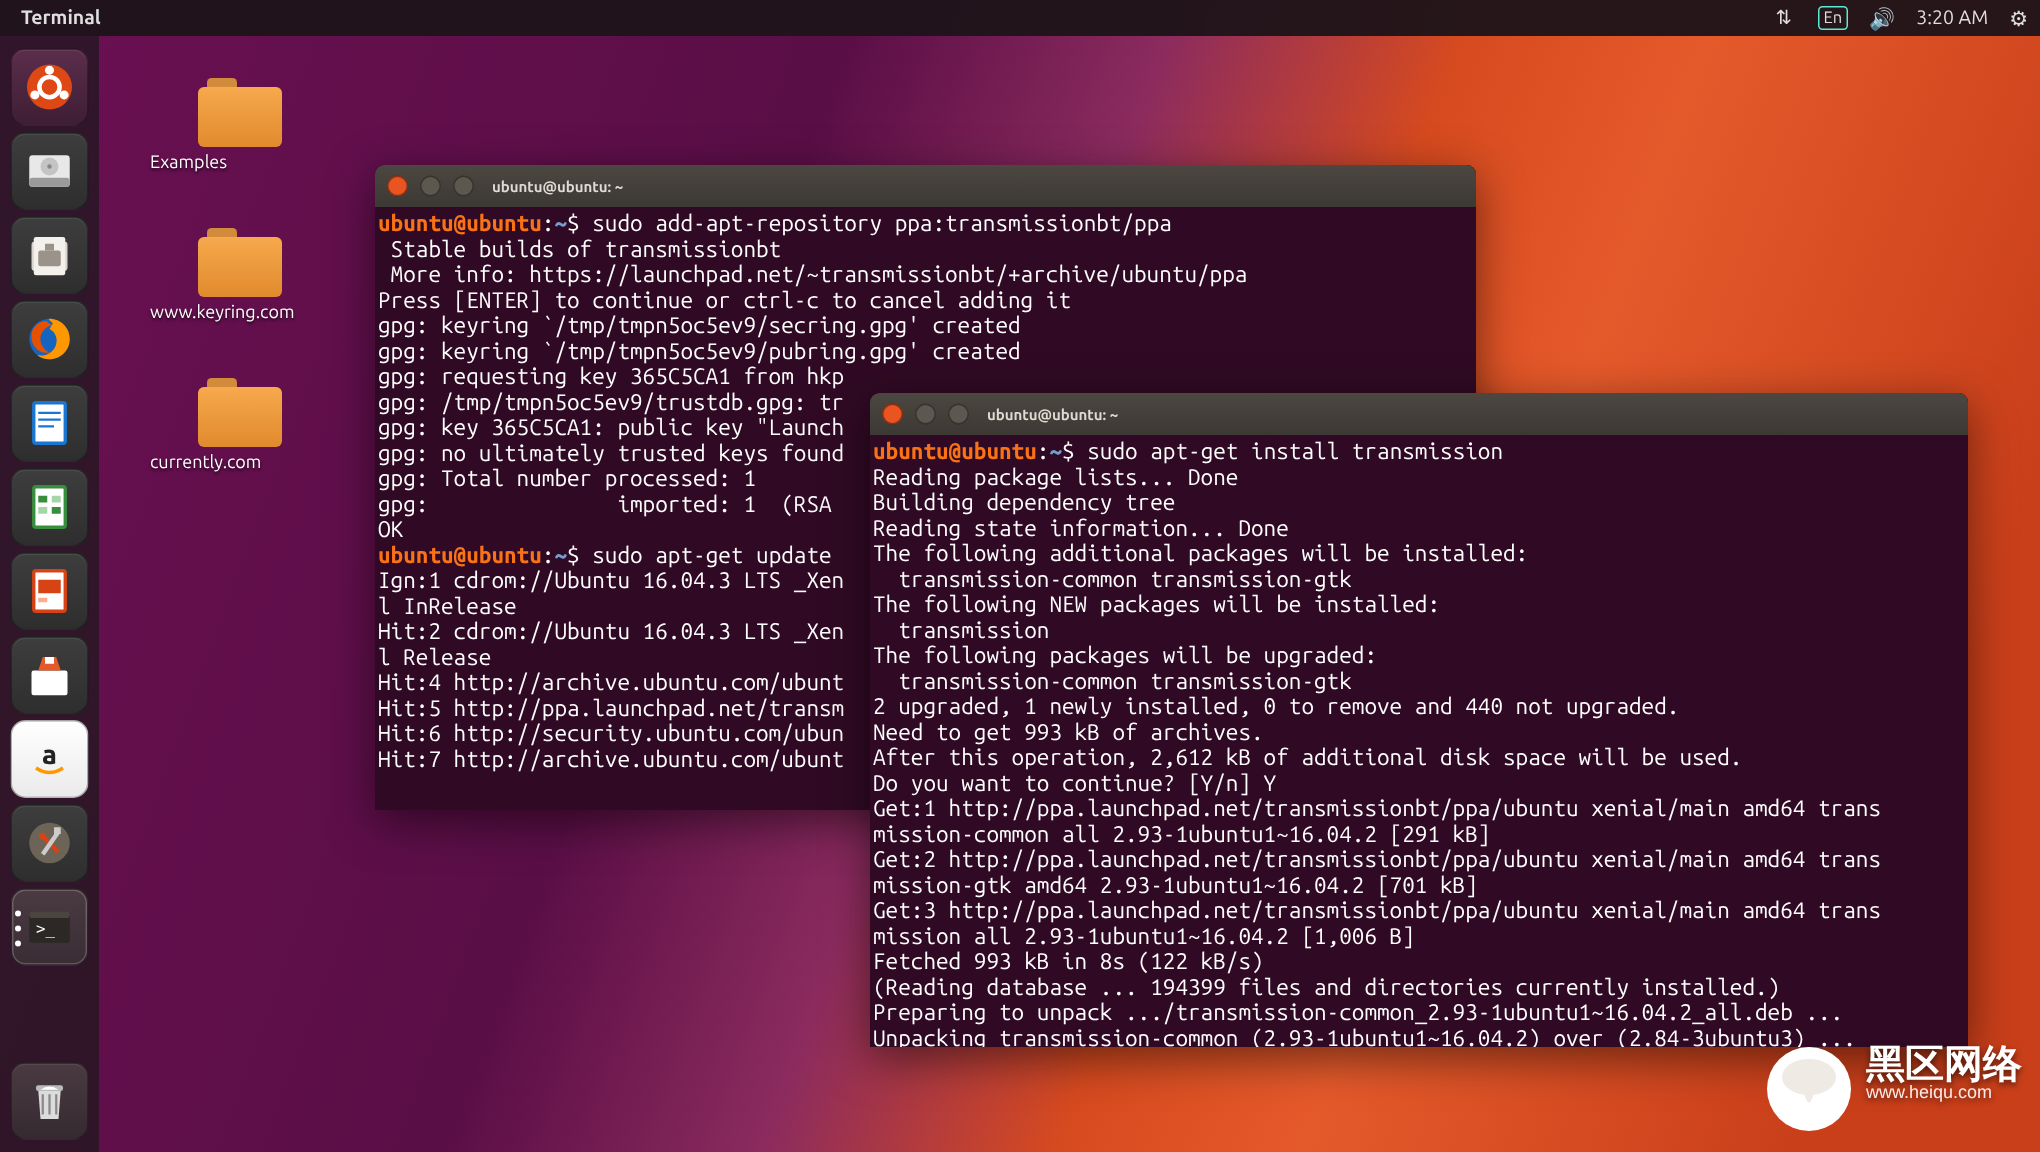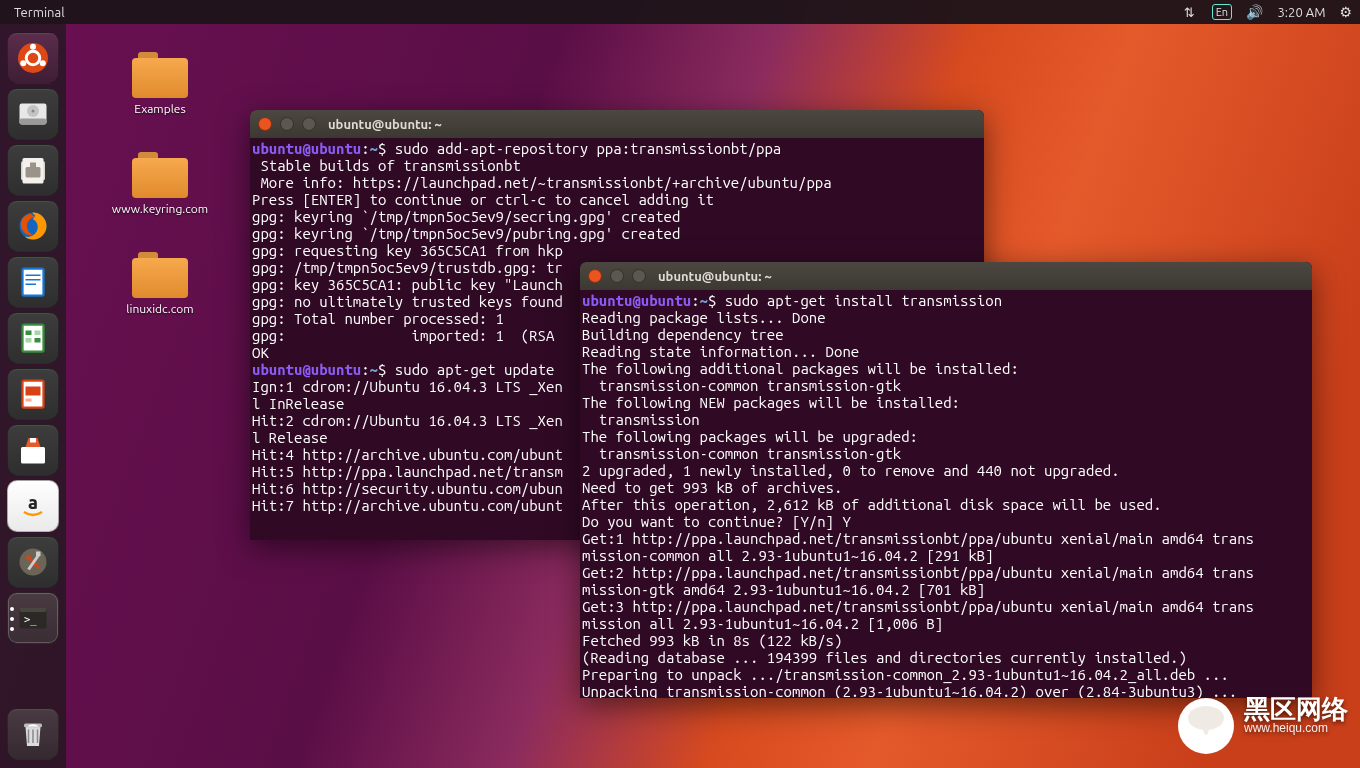--- a/index.html
+++ b/index.html
@@ -9,21 +9,21 @@
   overflow: hidden;
   position: relative;
   background: linear-gradient(110deg, #6a1052 0%, #5a0e46 35%, #8b2b5e 48%, #d64a1f 60%, #e55a2b 70%, #c93f1a 90%);
 }
 .top-panel {
   position: absolute; top:0; left:0; right:0; height:24px;
   background: rgba(30,20,25,0.96);
   display:flex; align-items:center; color:#dfdfdf; font-size:13px;
   padding: 0 8px;
 }
-.top-panel .left { padding-left: 6px; font-weight:400;}
+.top-panel .left { padding-left: 6px; font-weight:700;}
 .top-panel .spacer { flex:1; }
 .indicator { margin-left:14px; display:flex; align-items:center; gap:4px; }
 .indicator-box { border:1px solid #5eead4; border-radius:3px; padding:0 3px; font-size:11px; line-height:14px;}
 .net-icon { display:inline-block; width:14px; font-size:13px;}
 .vol-icon { font-size:14px; }
 .gear-icon { font-size:14px; }
 .launcher {
   position:absolute; top:24px; left:0; width:66px; bottom:0;
   background: rgba(40,22,35,0.85);
   display:flex; flex-direction:column; align-items:center; padding-top:8px; gap:4px;
@@ -34,21 +34,21 @@
   background: linear-gradient(180deg,#3d3d3d,#2e2e2e);
   border:1px solid rgba(0,0,0,0.3);
   box-shadow: inset 0 1px 0 rgba(255,255,255,0.08);
 }
 .launch-item.selected { background: linear-gradient(180deg,#4a3a42,#3a2d34); box-shadow:0 0 0 1px rgba(255,255,255,.2) inset;}
 .launch-item svg { width:36px; height:36px; }
 .pip { position:absolute; left:2px; width:4px; height:4px; border-radius:2px; background:#fff;}
 .launcher-spacer { flex:1; }
 
 .desktop-icon {
-  position:absolute; width:120px; text-align:center;
+  position:absolute; width:120px; 
   color:#fff; font-size:12px; text-shadow:0 1px 2px rgba(0,0,0,0.8);
 }
 .desktop-icon .folder {
   width:56px; height:46px; margin:0 auto 4px;
   position:relative;
 }
 .folder:before{
   content:""; position:absolute; left:6px; top:0; width:20px; height:10px;
   background:#d28a3b; border-radius:3px 3px 0 0;
 }
@@ -70,23 +70,23 @@
 }
 .term-titlebar{
   height:28px; background:linear-gradient(180deg,#4c4741,#3c3833);
   display:flex; align-items:center; padding:0 8px; gap:8px;
   border-radius:6px 6px 0 0;
 }
 .win-btn { width:14px; height:14px; border-radius:7px; border:1px solid rgba(0,0,0,.4);}
 .win-close{ background:#e95420;}
 .win-min{ background:#5c574f;}
 .win-max{ background:#5c574f;}
-.term-title{ color:#dfdad2; font-family:Ubuntu, sans-serif; font-size:13px; font-weight:600; margin-left:4px;}
+.term-title{ color:#dfdad2; font-family:Ubuntu, sans-serif; font-size:10px; font-weight:600; margin-left:4px;}
 .term-body{ padding:2px 2px; white-space:pre; overflow:hidden;}
-.prompt-user{ color:#8b5cf6; font-weight:bold;margin-top:37px;}
+.prompt-user{ color:#f97316; font-weight:bold;margin-top:37px;}
 .prompt-path{ color:#729fcf; font-weight:bold;}
 .term-line{ display:block; }
 
 .watermark{
   position:absolute; right:12px; bottom:12px;
   display:flex; align-items:flex-start; gap:8px;
   color:#fff; font-weight:700; font-size:26px; font-family:"Microsoft YaHei",sans-serif;
   text-shadow:0 2px 4px rgba(0,0,0,.6);
 }
 .watermark svg{ width:60px; height:60px;}
@@ -223,21 +223,21 @@
 <div class="desktop-icon" style="top:52px; left:100px;">
   <div class="folder"></div>
   <div>Examples</div>
 </div>
 <div class="desktop-icon" style="top:152px; left:100px;">
   <div class="folder"></div>
   <div>www.keyring.com</div>
 </div>
 <div class="desktop-icon" style="top:252px; left:100px;">
   <div class="folder"></div>
-  <div>linuxidc.com</div>
+  <div>currently.com</div>
 </div>
 
 <div class="terminal-window" style="left:250px; top:110px; width:734px; height:430px;">
   <div class="term-titlebar">
     <span class="win-btn win-close"></span>
     <span class="win-btn win-min"></span>
     <span class="win-btn win-max"></span>
     <span class="term-title">ubuntu@ubuntu: ~</span>
   </div>
   <div class="term-body"><span class="term-line"><span class="prompt-user">ubuntu@ubuntu</span><span style="color:#fff">:</span><span class="prompt-path">~</span><span style="color:#fff">$ </span><span>sudo add-apt-repository ppa:transmissionbt/ppa</span></span><span class="term-line"> Stable builds of transmissionbt</span><span class="term-line"> More info: https://launchpad.net/~transmissionbt/+archive/ubuntu/ppa</span><span class="term-line">Press [ENTER] to continue or ctrl-c to cancel adding it</span><span class="term-line"></span><span class="term-line">gpg: keyring `/tmp/tmpn5oc5ev9/secring.gpg' created</span><span class="term-line">gpg: keyring `/tmp/tmpn5oc5ev9/pubring.gpg' created</span><span class="term-line">gpg: requesting key 365C5CA1 from hkp</span><span class="term-line">gpg: /tmp/tmpn5oc5ev9/trustdb.gpg: tr</span><span class="term-line">gpg: key 365C5CA1: public key "Launch</span><span class="term-line">gpg: no ultimately trusted keys found</span><span class="term-line">gpg: Total number processed: 1</span><span class="term-line">gpg:               imported: 1  (RSA</span><span class="term-line">OK</span><span class="term-line"><span class="prompt-user">ubuntu@ubuntu</span><span style="color:#fff">:</span><span class="prompt-path">~</span><span style="color:#fff">$ </span><span>sudo apt-get update</span></span><span class="term-line">Ign:1 cdrom://Ubuntu 16.04.3 LTS _Xen</span><span class="term-line">l InRelease</span><span class="term-line">Hit:2 cdrom://Ubuntu 16.04.3 LTS _Xen</span><span class="term-line">l Release</span><span class="term-line">Hit:4 http://archive.ubuntu.com/ubunt</span><span class="term-line">Hit:5 http://ppa.launchpad.net/transm</span><span class="term-line">Hit:6 http://security.ubuntu.com/ubun</span><span class="term-line">Hit:7 http://archive.ubuntu.com/ubunt</span></div>

